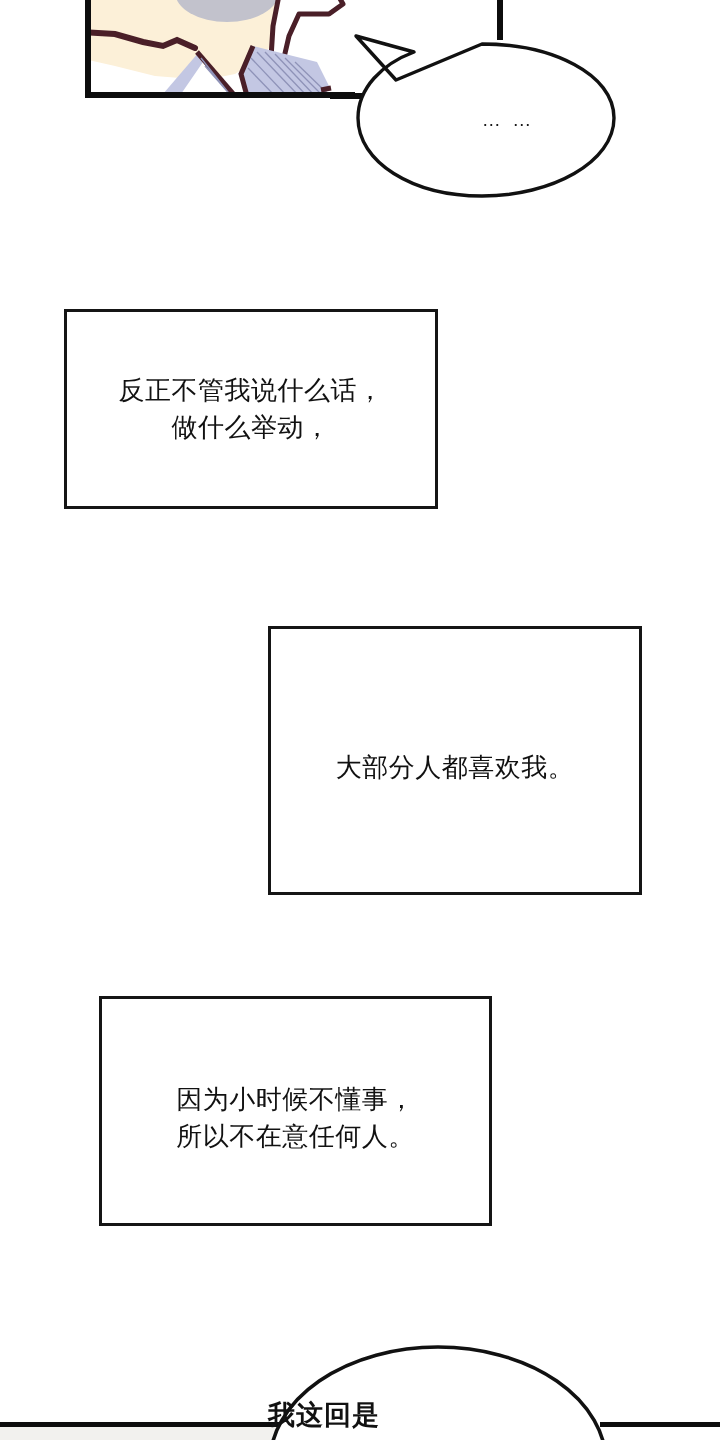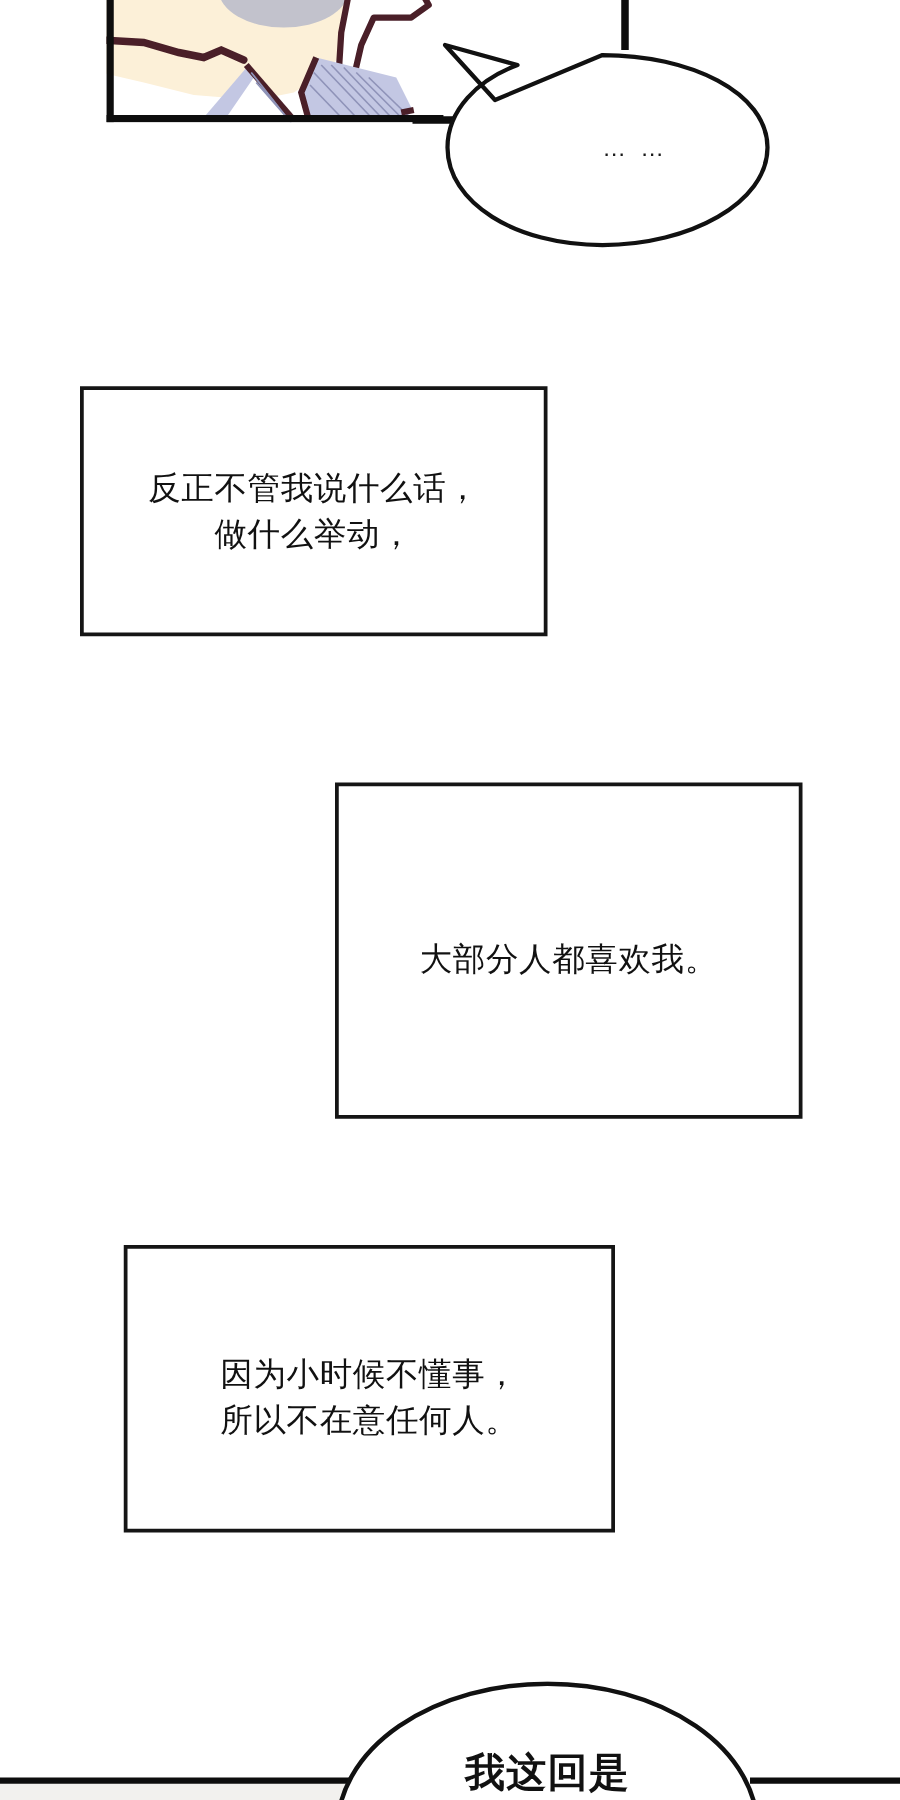--- a/index.html
+++ b/index.html
@@ -127,22 +127,21 @@
     left: 268px;
     top: 1345px;
     width: 340px;
     height: 200px;
   }
   .bubble-bottom .bubble-text {
     position: absolute;
     left: 0;
     top: 52px;
     width: 340px;
-    text-align: center;
-    font-size: 32px;
+    font-size: 27px;
     font-weight: 600;
     color: #111111;
     letter-spacing: 1px;
   }
 </style>
 </head>
 <body>
 
 <div id="page">
 

